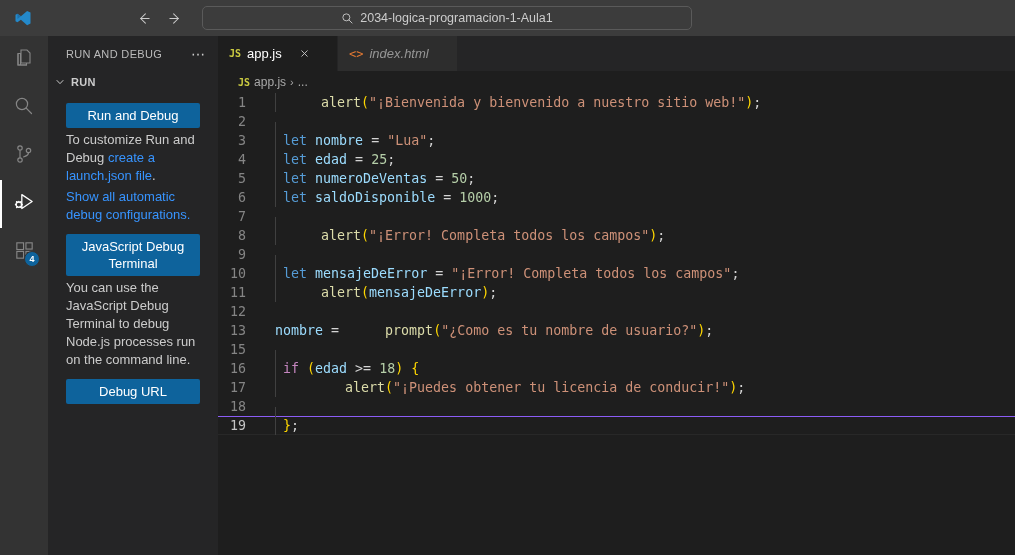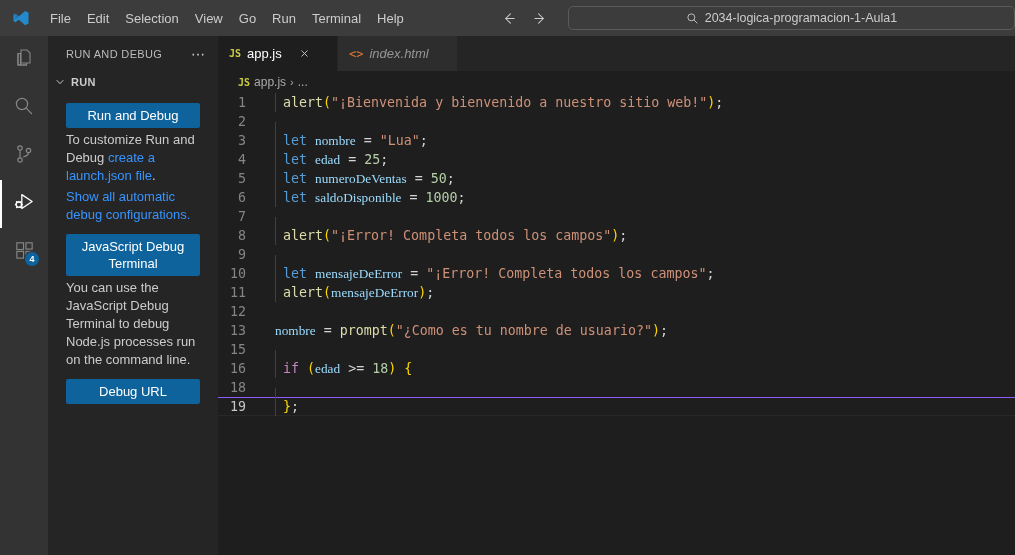--- a/index.html
+++ b/index.html
@@ -153,24 +153,24 @@
     text-align: right; padding-right: 18px;
     color: #858585; font-size: 13.3px;
     font-family: "DejaVu Sans Mono", "Liberation Mono", monospace;
     user-select: none;
   }
   .code-line.current .ln { color: #c6c6c6; }
   .ctext { white-space: pre; padding-left: 11px; position: relative; }
   .guide { position: absolute; left: 11px; top: 0; width: 1px; height: 19px; background: #404040; }
 
   
-  .t-fn   { color: #dcdcaa; }
+  .t-fn   { color: #dcdcaa; margin-left: 38px; }
   .t-str  { color: #ce9178; }
   .t-kw   { color: #569cd6; }
-  .t-var  { color: #9cdcfe; font-family: Liberation Serif, serif; }
+  .t-var  { color: #9cdcfe; }
   .t-num  { color: #b5cea8; }
   .t-pun  { color: #d4d4d4; }
   .t-p1   { color: #ffd700; }
   .t-ctl  { color: #c586c0; }
   .t-op   { color: #d4d4d4; }
 
   
   .ficon { font-size: 10px; font-weight: bold; font-family: "DejaVu Sans Mono", monospace; }
   .ficon.js { color: #cbcb41; }
   .ficon.html { color: #e37933; font-size: 12px; font-weight: normal; }
@@ -181,30 +181,20 @@
 <div id="app">
 
   <div class="titlebar">
     <div class="vs-logo">
       <svg width="18" height="18" viewBox="0 0 24 24" fill="none">
         <path d="M17.5 2.5 L22 4.6 V19.4 L17.5 21.5 L9.2 14.2 L4.6 17.6 L2 16.3 V7.7 L4.6 6.4 L9.2 9.8 Z" fill="#2489ca"></path>
         <path d="M4.6 6.4 L9.2 9.8 L4.6 13.2 Z" fill="#1f6fa8"></path>
       </svg>
     </div>
 
-    <div class="menubar">
-      <div class="menu-item">File</div>
-      <div class="menu-item">Edit</div>
-      <div class="menu-item">Selection</div>
-      <div class="menu-item">View</div>
-      <div class="menu-item">Go</div>
-      <div class="menu-item">Run</div>
-      <div class="menu-item">Terminal</div>
-      <div class="menu-item">Help</div>
-    </div>
 
     <div class="nav-arrows">
       <div class="nav-arrow">
         <svg width="15" height="15" viewBox="0 0 16 16" fill="none" stroke="#cccccc" stroke-width="1.1">
           <path d="M10 3 L5 8 L10 13" stroke-linecap="round" stroke-linejoin="round"></path>
           <path d="M5 8 H14" stroke-linecap="round"></path>
         </svg>
       </div>
       <div class="nav-arrow">
         <svg width="15" height="15" viewBox="0 0 16 16" fill="none" stroke="#cccccc" stroke-width="1.1">
@@ -398,20 +388,24 @@
             </div>
             <div class="code-line">
               <span class="ln">15</span>
               <span class="ctext"><span class="guide"></span><span></span></span>
             </div>
             <div class="code-line">
               <span class="ln">16</span>
               <span class="ctext"><span class="guide"></span><span> <span class="t-ctl">if</span> <span class="t-p1">(</span><span class="t-var">edad</span> <span class="t-op">&gt;=</span> <span class="t-num">18</span><span class="t-p1">)</span> <span class="t-p1">{</span></span></span>
             </div>
             <div class="code-line">
+              <span class="ln">17</span>
+              <span class="ctext"><span class="guide"></span><span>    <span class="t-fn">alert</span><span class="t-p1">(</span><span class="t-str">"¡Puedes obtener tu licencia de conducir!"</span><span class="t-p1">)</span><span class="t-pun">;</span></span></span>
+            </div>
+            <div class="code-line">
               <span class="ln">18</span>
               <span class="ctext"><span class="guide"></span><span></span></span>
             </div>
             <div class="code-line current">
               <span class="ln">19</span>
               <span class="ctext"><span class="guide"></span><span> <span class="t-p1">}</span><span class="t-pun">;</span></span></span>
             </div>
           </div>
       </div>
     </div>

